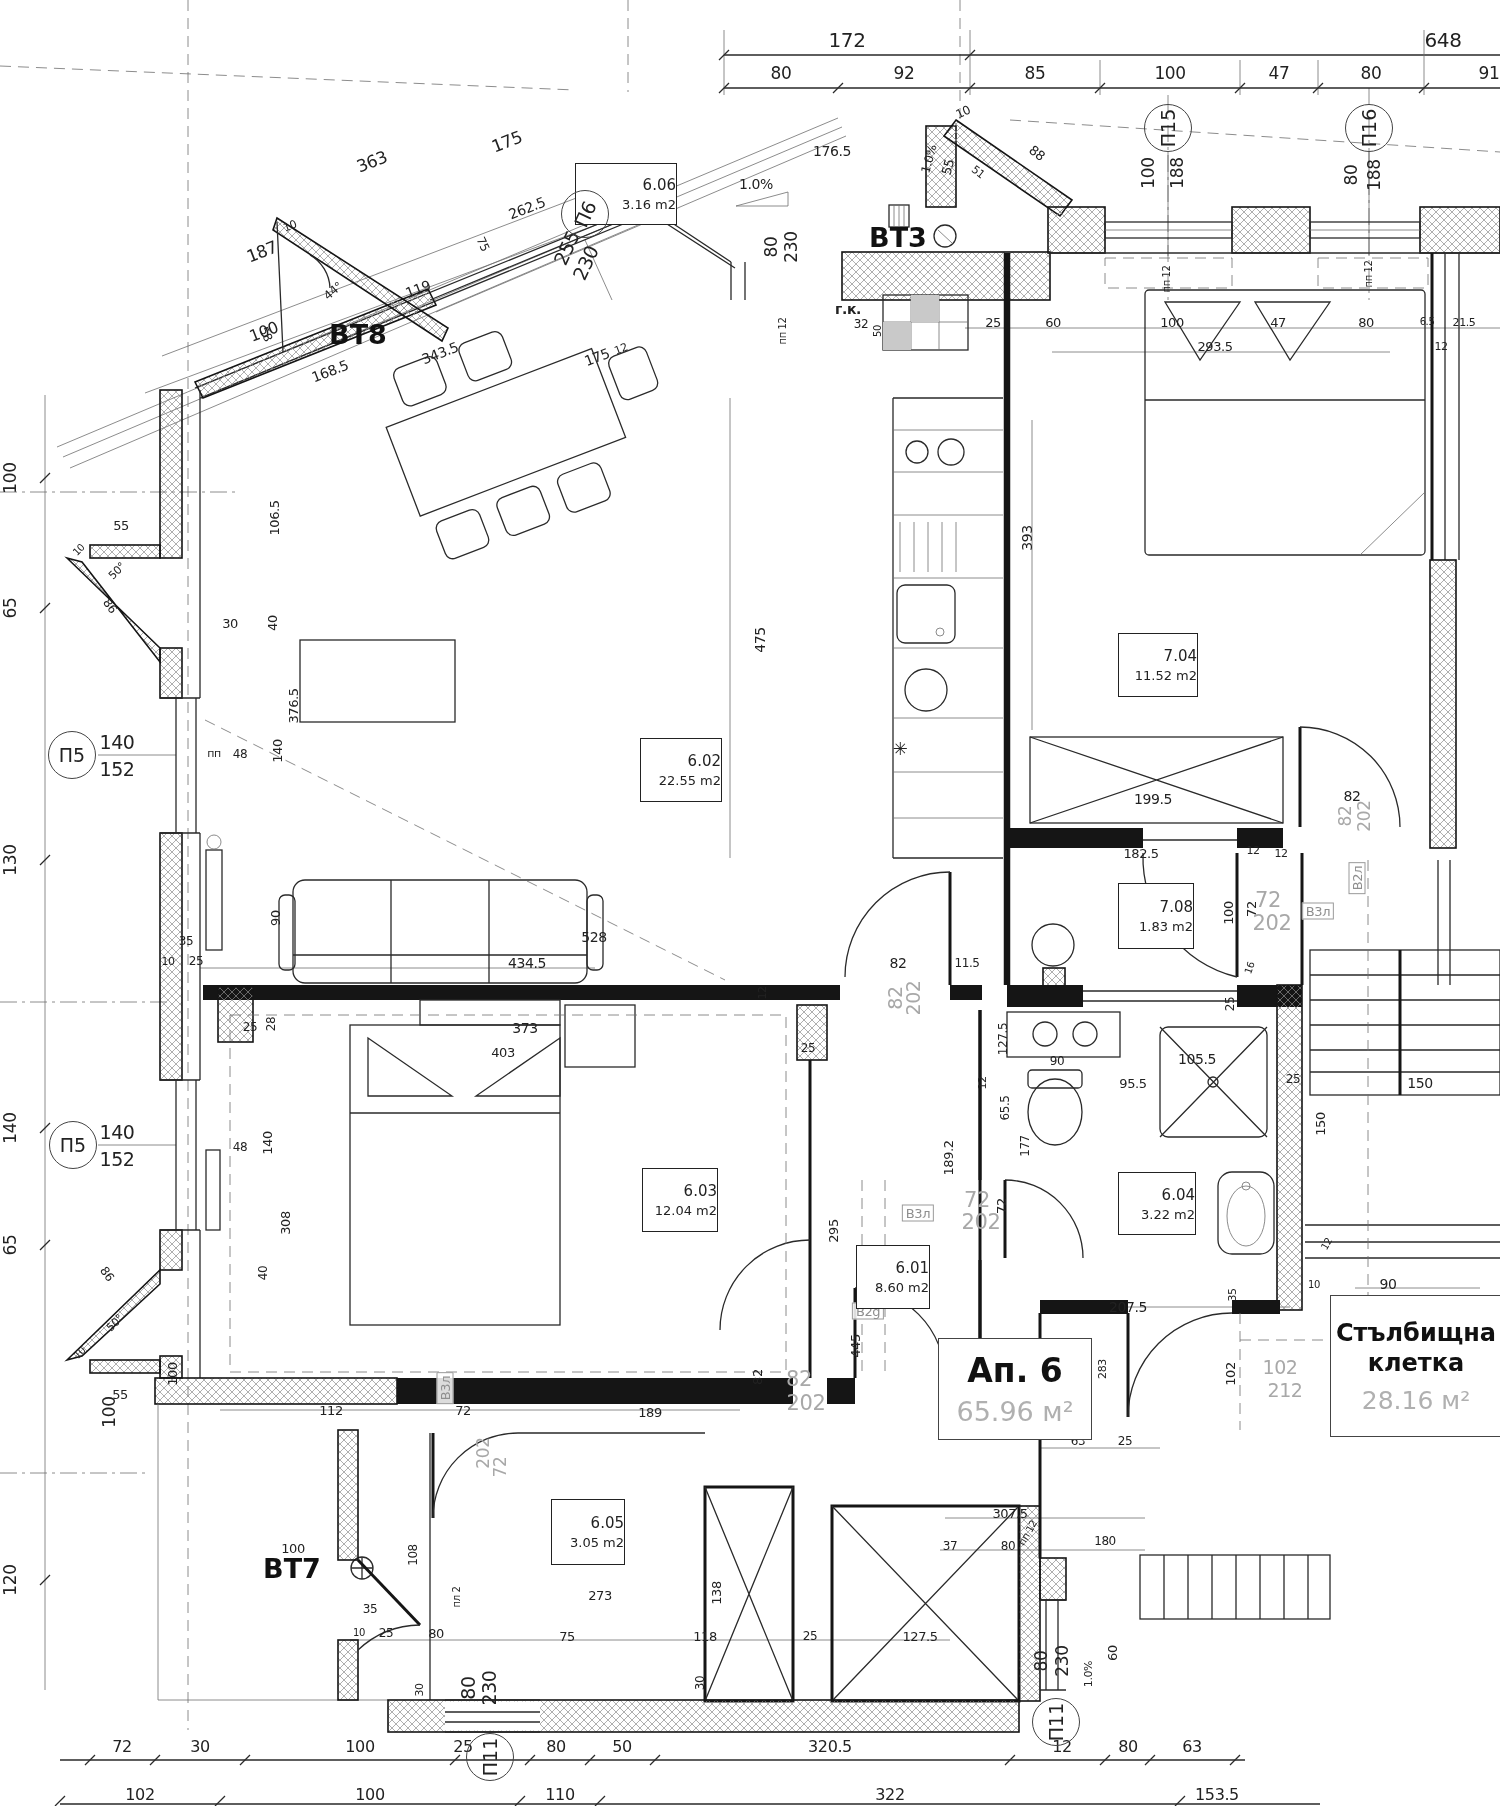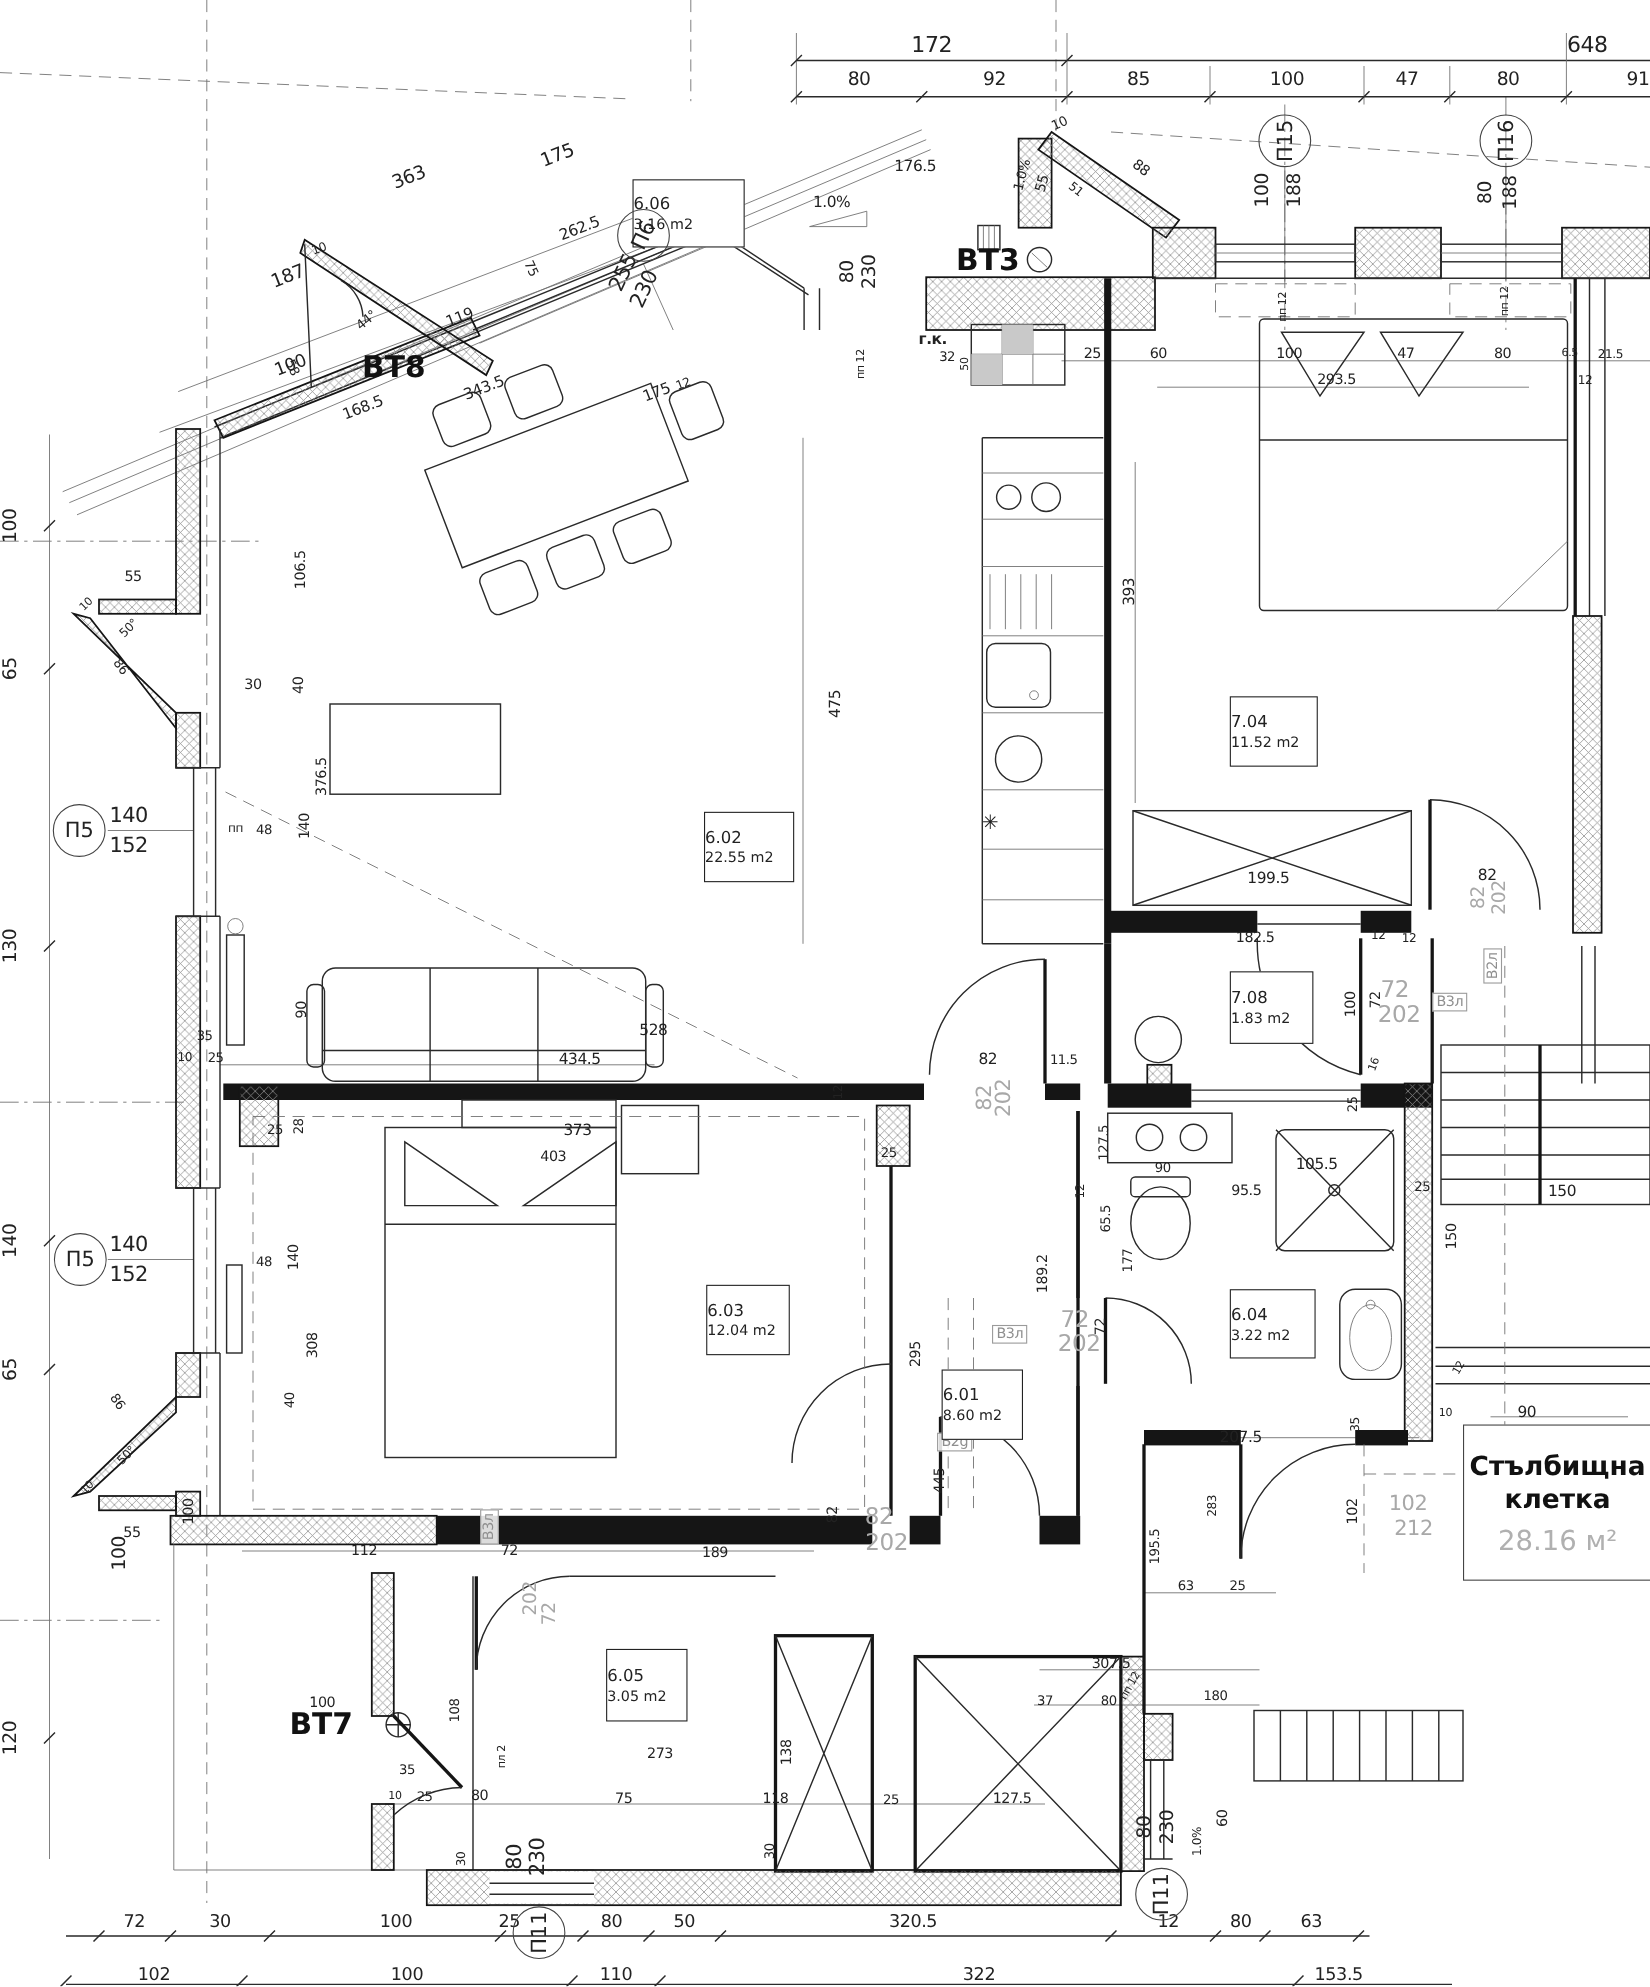--- a/index.html
+++ b/index.html
@@ -5,21 +5,21 @@
   html,body{margin:0;padding:0;background:#fff;}
   #plan{position:relative;width:1500px;height:1806px;background:#fff;
         font-family:"DejaVu Sans",sans-serif;overflow:hidden;}
   #plan svg{position:absolute;left:0;top:0;}
   .a{position:absolute;transform:translate(-50%,-50%) rotate(var(--r,0deg));
      color:#222;white-space:nowrap;letter-spacing:-0.4px;line-height:1;}
   .g{color:#a8a8a8;}
   .bb{font-weight:bold;}
   .gb{border:1px solid #9a9a9a;color:#8f8f8f;background:rgba(255,255,255,.85);padding:1px 3px;}
   .room{position:absolute;border:1.8px solid #222;background:#fff;display:flex;
-        flex-direction:column;align-items:flex-start;justify-content:center;color:#222;z-index:3;}
+        flex-direction:column;align-items:flex-end;justify-content:center;color:#222;z-index:3;}
   .room .rid{font-size:15px;}
   .room .rar{font-size:13px;margin-top:3px;}
   .bubble{position:absolute;width:46px;height:46px;border:1.4px solid #444;border-radius:50%;
           display:flex;align-items:center;justify-content:center;font-size:19px;color:#222;
           transform:translate(-50%,-50%);background:transparent;z-index:3;}
   .bt{position:absolute;transform:translate(-50%,-50%);font-weight:bold;font-size:27px;color:#111;z-index:3;}
   .bigbox{position:absolute;border:1.4px solid #444;background:#fff;z-index:3;
           display:flex;flex-direction:column;align-items:center;justify-content:center;}
   .ap-name{font-weight:bold;font-size:33px;color:#111;}
   .ap-area{font-size:27px;color:#b0b0b0;margin-top:6px;}
@@ -277,20 +277,24 @@
     <rect class="t" x="1310" y="950" width="190" height="145" fill="none"></rect>
     <path class="t" d="M1310,975 H1500 M1310,1000 H1500 M1310,1025 H1500 M1310,1050 H1500 M1310,1072 H1500"></path>
     <path class="w2" d="M1400,950 V1095"></path>
     <path class="t" d="M1305,1225 H1500 M1305,1242 H1500 M1305,1258 H1500"></path>
     <path class="tt dsh" d="M1368,860 V1310 M1240,1340 H1500 M1240,1313 V1430"></path>
     <rect class="t" x="1140" y="1555" width="190" height="64" fill="none"></rect>
     <path class="t" d="M1164,1555 V1619 M1188,1555 V1619 M1212,1555 V1619 M1236,1555 V1619 M1260,1555 V1619 M1284,1555 V1619 M1308,1555 V1619"></path>
   </g>
 </svg>
 
+  <div class="bigbox" style="left:938px;top:1338px;width:152px;height:100px;">
+    <span class="ap-name">Ап. 6</span>
+    <span class="ap-area">65.96 м²</span>
+  </div>
   <div class="bigbox" style="left:1330px;top:1295px;width:170px;height:140px;">
     <span class="st-name">Стълбищна</span>
     <span class="st-name">клетка</span>
     <span class="st-area">28.16 м²</span>
   </div>
 
 <span class="a" style="left: 847px; top: 40px; font-size: 20px; --r: 0deg;">172</span>
     <span class="a" style="left: 1443px; top: 40px; font-size: 20px; --r: 0deg;">648</span>
     <span class="a" style="left: 781px; top: 73px; font-size: 17px; --r: 0deg;">80</span>
     <span class="a" style="left: 904px; top: 73px; font-size: 17px; --r: 0deg;">92</span>

